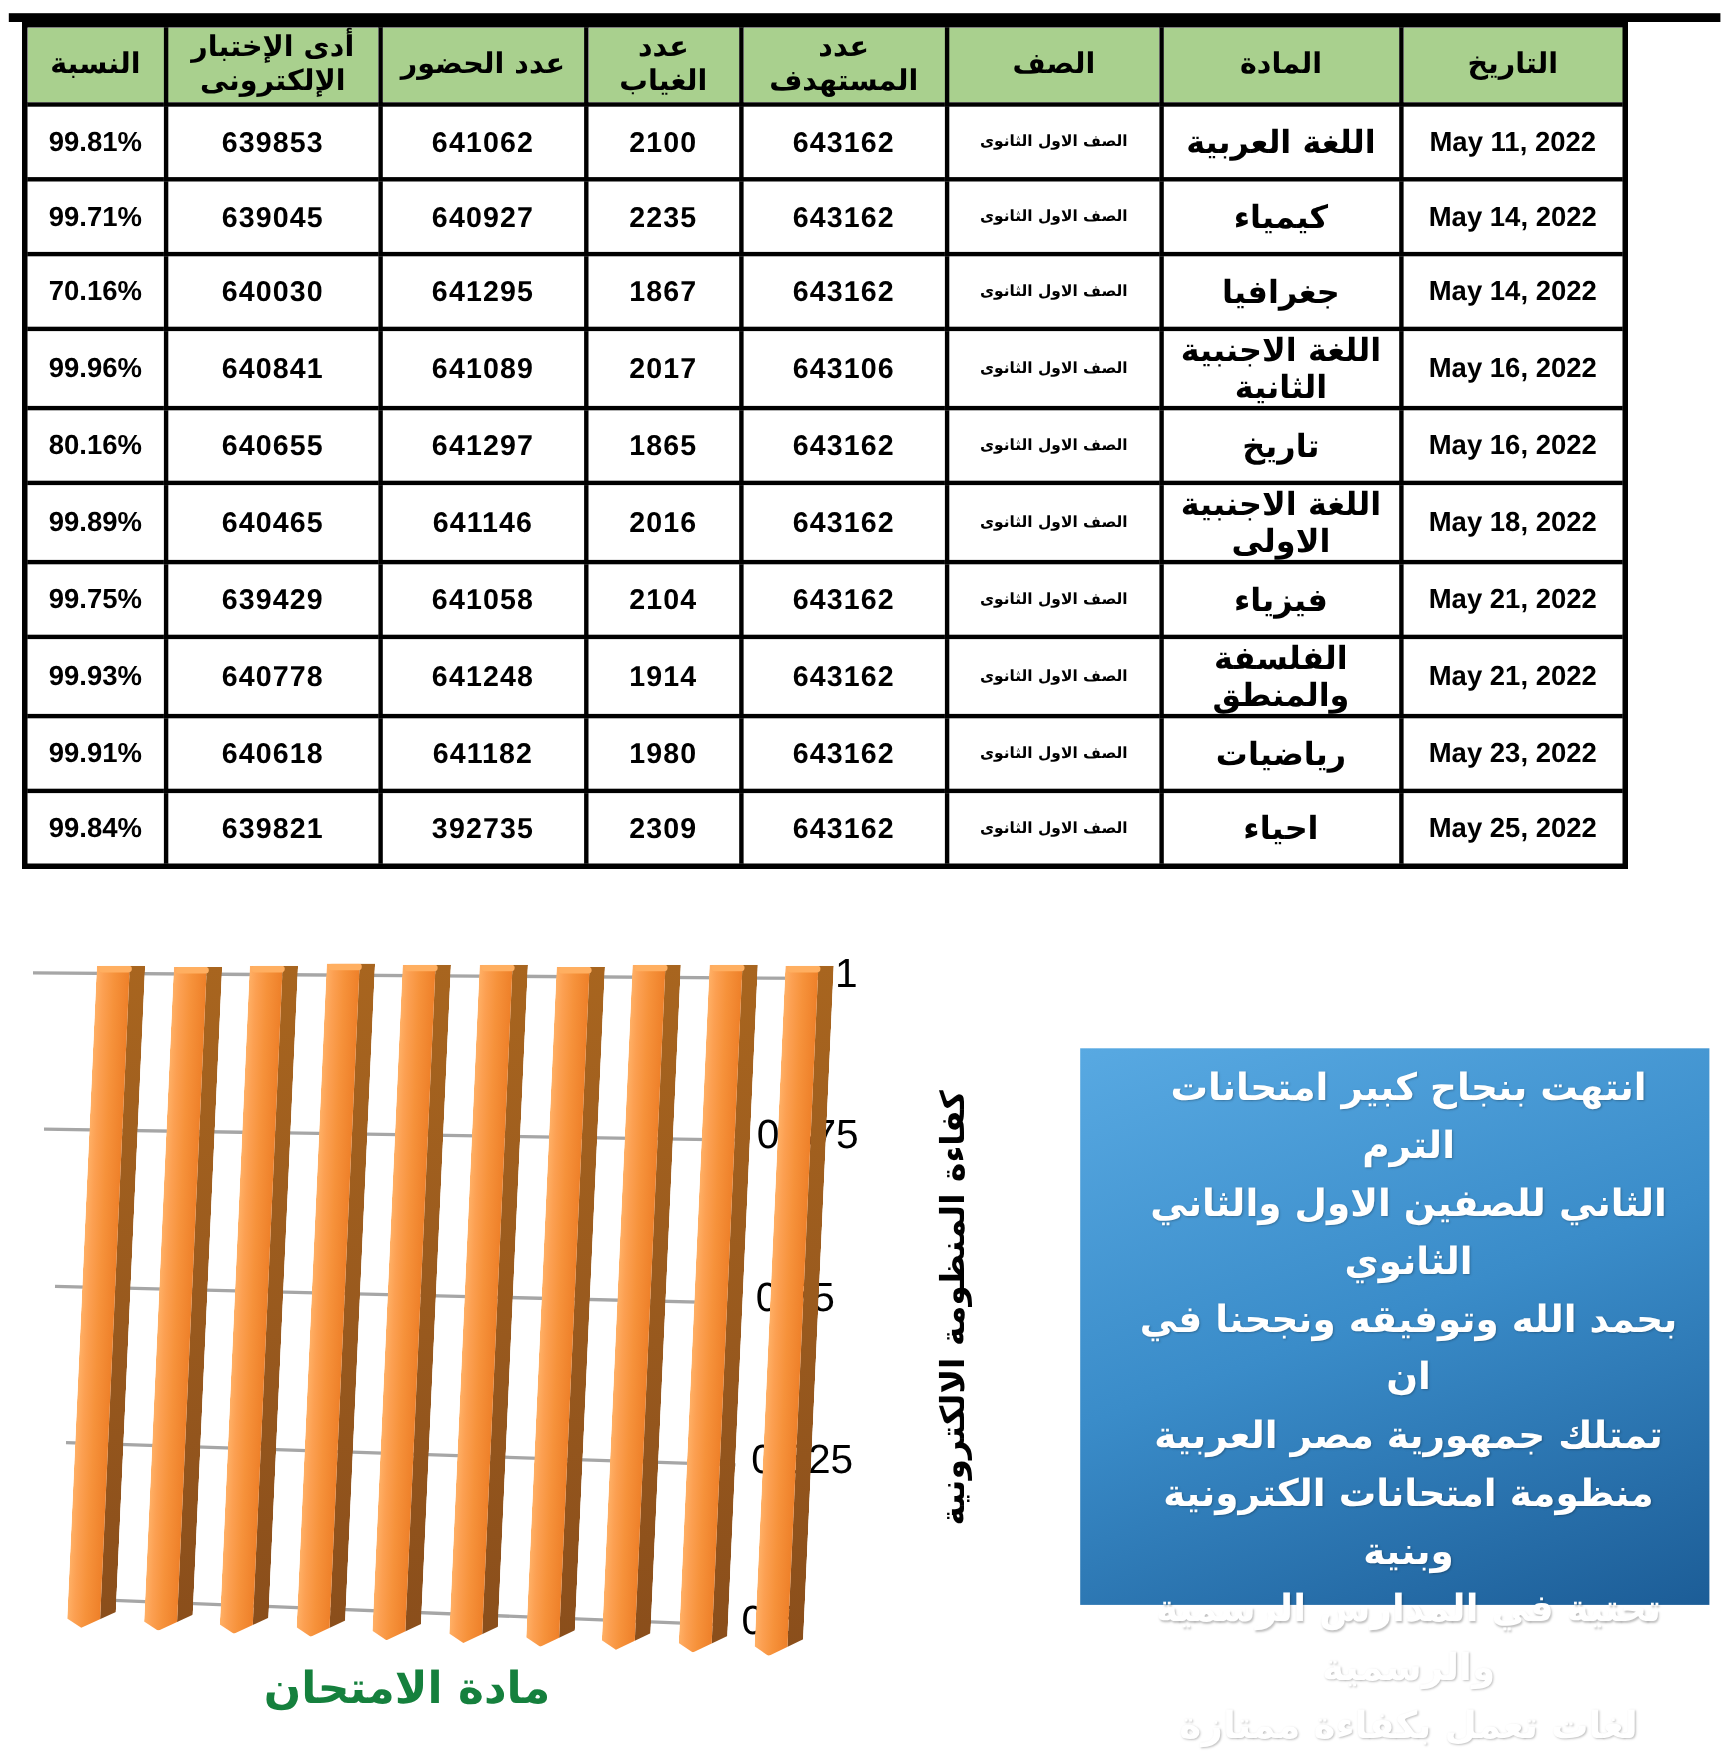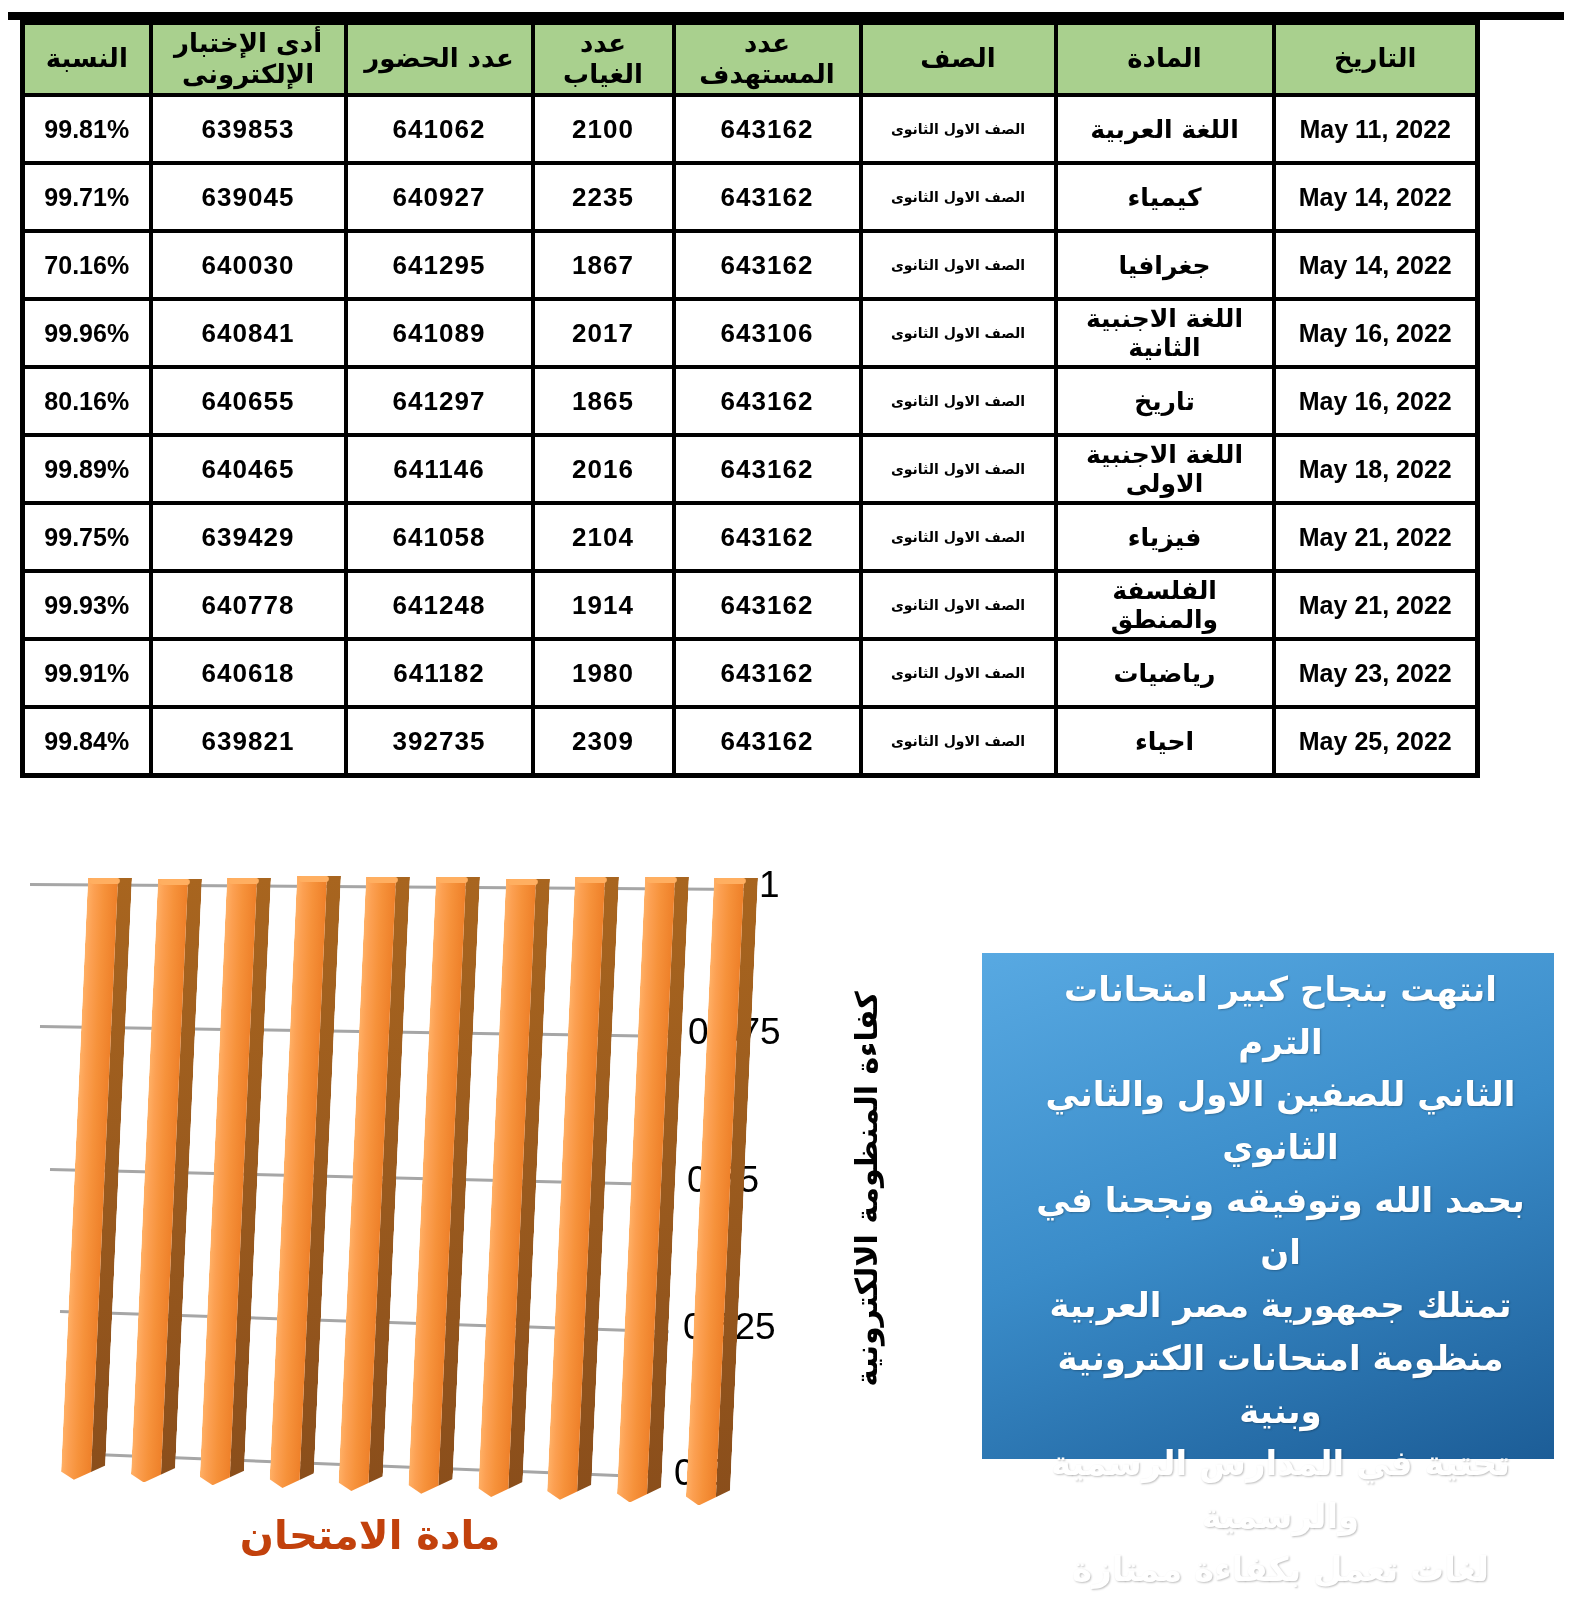--- a/index.html
+++ b/index.html
@@ -10,21 +10,21 @@
   .top-strip{position:absolute;left:8px;top:12px;width:1556px;height:8px;background:#000;}
 
   
   table.results{position:absolute;left:20px;top:20px;border-collapse:collapse;table-layout:fixed;
                 direction:rtl;border:5px solid #000;}
   table.results th,table.results td{border:4px solid #000;text-align:center;vertical-align:middle;
                 padding:0 4px;overflow:hidden;}
   table.results th{background:#A9D08E;font-weight:bold;font-size:26px;height:68px;line-height:1.2;}
   table.results td{background:#fff;height:64px;font-weight:bold;}
   td.c-date{font-family:"Liberation Sans","DejaVu Sans",sans-serif;font-size:25px;}
-  td.c-subject{background:#F8CBAD;font-size:25px;}
+  td.c-subject{background:#F8CBAD;font-size:29px;}
   td.c-grade{font-size:14px;}
   td.c-num{font-family:"Liberation Sans","DejaVu Sans",sans-serif;font-size:26px;letter-spacing:1px;}
   td.c-percent{background:#F8CBAD;font-family:"Liberation Sans","DejaVu Sans",sans-serif;font-size:25px;}
 
   
   .gridline{position:absolute;height:3px;background:#A6A6A6;transform-origin:left center;z-index:1;}
   .tick-label{position:absolute;font-family:"Liberation Sans","DejaVu Sans",sans-serif;
               font-size:37px;color:#000;z-index:1;}
   .bar{position:absolute;width:44px;transform:skewX(-2.6deg);transform-origin:top left;z-index:2;
        clip-path:polygon(0 0,100% 0,100% 97.6%,30% 100%,0 98.6%);display:flex;}
@@ -32,21 +32,21 @@
        background:linear-gradient(90deg,#FFB066 0%,#FCA052 22%,#F6923B 55%,#EE8029 100%);}
   .bar-front::before{content:"";position:absolute;top:0;left:2px;right:-2px;height:6px;
        background:#FFAF61;border-radius:3px;}
   .bar-side{width:14px;height:100%;
        background:linear-gradient(180deg,#A8651F 0%,#98591E 55%,#8A4E1B 100%);}
 
   .y-axis-title{position:absolute;left:645px;top:1168px;width:450px;height:42px;
        transform:rotate(-90deg);transform-origin:center;text-align:center;
        font-size:30px;font-weight:bold;color:#000;}
   .x-axis-title{position:absolute;left:165px;top:1512px;width:410px;text-align:center;
-       font-size:40px;font-weight:bold;color:#c2410c;}
+       font-size:40px;font-weight:bold;color:#15803d;}
 
   
   .info-box{position:absolute;left:982px;top:953px;width:572px;height:506px;box-sizing:border-box;
        background:linear-gradient(160deg,#58A9E2 0%,#3A8CC9 48%,#1C5D97 100%);
        padding:10px 18px;direction:rtl;text-align:center;}
   .info-text{color:#fff;font-size:34px;font-weight:bold;line-height:1.55;white-space:pre-line;
        text-shadow:1px 1px 2px rgba(0,0,0,0.25);}
   .info-highlight{font-size:34px;font-weight:bold;line-height:1.55;
        text-shadow:1px 1px 2px rgba(0,0,0,0.35);}
 </style>

